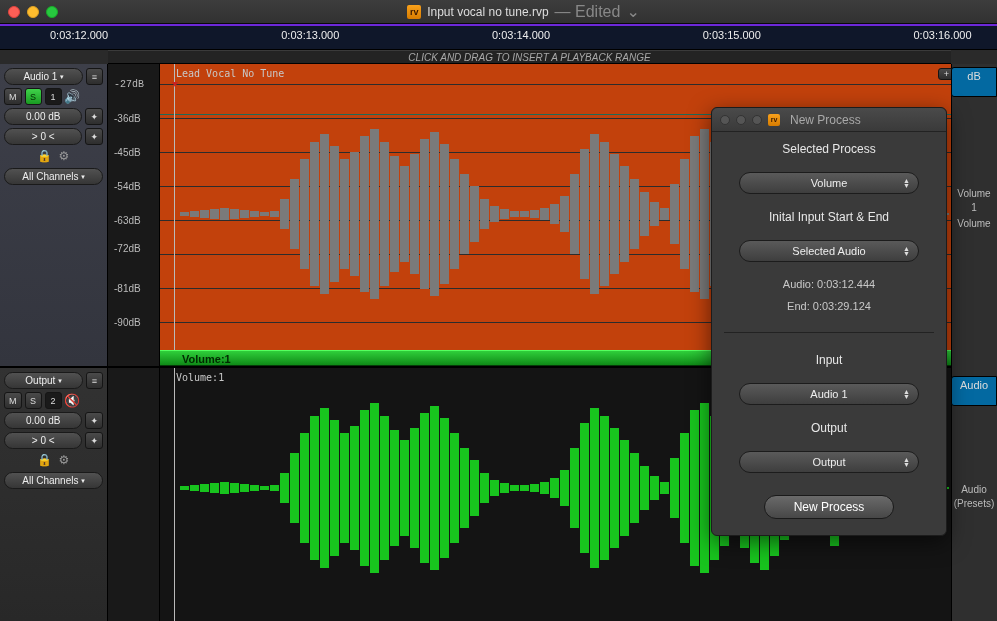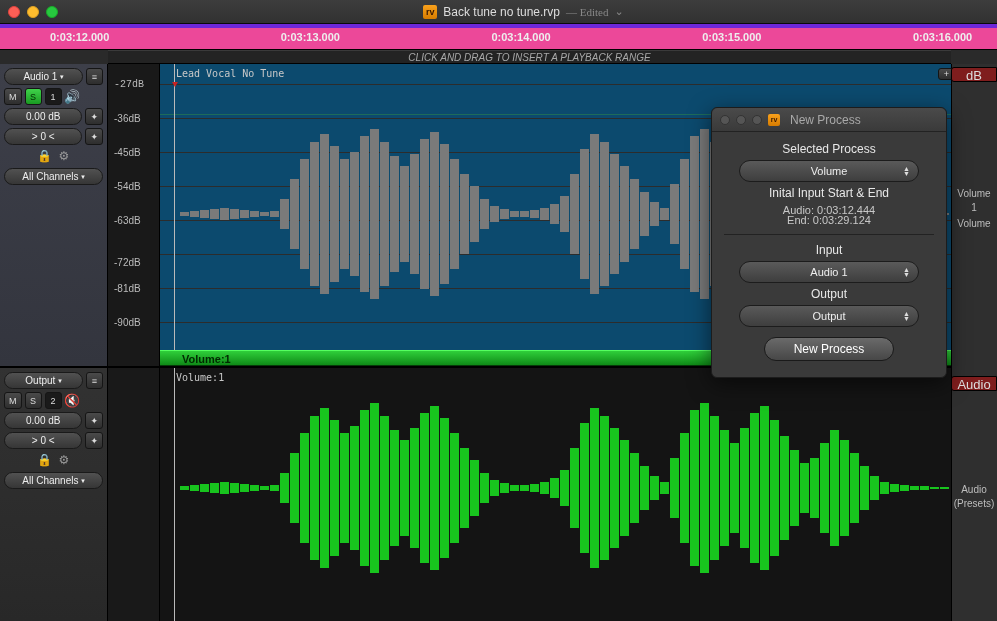--- a/index.html
+++ b/index.html
@@ -7,24 +7,24 @@
 
   
   .titlebar { height:24px; background:linear-gradient(#3d3d3d,#313131); display:flex; align-items:center; padding:0 8px; border-bottom:1px solid #0a0a0a; }
   .traffic { display:flex; gap:7px; }
   .traffic span { width:12px; height:12px; border-radius:50%; display:inline-block; }
   .t-red{background:#ff5f56;border:1px solid #e0443e;}
   .t-yel{background:#ffbd2e;border:1px solid #dea123;}
   .t-grn{background:#27c93f;border:1px solid #1aab29;}
   .title-center{ flex:1; text-align:center; display:flex; justify-content:center; align-items:center; gap:6px; color:#ddd; font-size:12px;}
   .app-icon{ width:14px;height:14px;background:linear-gradient(#f9a11b,#d77c00);border-radius:2px; display:flex;align-items:center;justify-content:center;color:#3a1800;font-weight:bold;font-size:9px;}
-  .edited{color:#888;font-size:11px;font-family:Liberation Serif, serif;}
+  .edited{color:#888;font-size:16px;}
 
   
-  .ruler { height:26px; background:#ec4899; border-top:4px solid #6d28d9; border-bottom:1px solid #000; display:flex; position:relative;font-weight:bold; }
+  .ruler { height:26px; background:#0f172a; border-top:2px solid #6d28d9; border-bottom:1px solid #000; display:flex; position:relative; }
   .ruler .tick { position:absolute; top:3px; font-size:11px; color:#eee; transform:translateX(-50%); }
   .ruler-inner{position:absolute;left:108px;right:46px;top:0;bottom:0;}
   .ruler-first{position:absolute;left:0;top:3px;font-size:11px;color:#eee;}
   .subruler { position:absolute; top:50px; left:108px; right:46px; height:14px; background:#232323; border-top:1px solid #3a3a3a; border-bottom:1px solid #000; text-align:center; font-size:10px; color:#a8a8a8; line-height:14px; font-style:italic;}
 
   
   .tracks { position:absolute; top:64px; left:0; right:0; bottom:0; background:#1b1b1b; }
   .track { display:flex; position:relative; }
   .track-header { width:108px; background:linear-gradient(#3d3f49,#33353e); border-right:1px solid #000; padding:4px 4px; display:flex; flex-direction:column; gap:3px; }
   .track-header.dark{background:linear-gradient(#323232,#282828);}
@@ -33,63 +33,63 @@
   .pill.wide{flex:1;}
   .small-btn{ background:linear-gradient(#4a4a4a,#2e2e2e); border:1px solid #151515; border-radius:3px; height:17px; min-width:17px; padding:0 4px; display:flex;align-items:center;justify-content:center; color:#ddd; font-size:9px;}
   .small-btn.solo-on{background:linear-gradient(#3fd24a,#1a9a22);color:#002b00;}
   .speaker{color:#2bd43b;font-size:13px;}
   .speaker.muted{color:#e8362a;}
   .lock-row{display:flex;justify-content:center;gap:6px;color:#999;font-size:12px;margin-top:1px;}
 
   .db-scale{ width:52px; background:#191919; border-right:1px solid #000; position:relative;}
   .db-scale .lbl{position:absolute;left:6px;font-size:10px;color:#bbb;transform:translateY(-50%);}
 
-  .wave-area{ flex:1; background:#0c4a6e; position:relative; overflow:hidden;}
+  .wave-area{ flex:1; background:#c2410c; position:relative; overflow:hidden;}
   .wave-area .grid{position:absolute;left:0;right:0;height:1px;background:#2c2c2c;}
   .wave-area .mid-teal{position:absolute;left:0;right:0;height:1px;background:#1e6b5a;}
   .clip-name{position:absolute;top:4px;left:16px;font-size:10px;color:#c8c8c8;font-family:Menlo,monospace;}
   .play-marker{position:absolute;top:0;bottom:0;width:1px;background:#bababa;left:14px;}
   .red-dot{position:absolute;top:18px;left:12px;width:6px;height:6px;}
   .red-dot::before{content:"";position:absolute;width:0;height:0;border-left:3px solid transparent;border-right:3px solid transparent;border-top:5px solid #c82222;}
 
   .vol-bar{position:absolute;left:0;right:0;height:16px;background:linear-gradient(#2fcf3a,#0f8a17);bottom:0;border-top:1px solid #55ff60;border-bottom:1px solid #063a09;color:#012a01;font-weight:bold;padding-left:22px;font-size:11px;line-height:16px;}
 
   .wave-svg{position:absolute;left:0;right:0;}
 
   
   .right-strip{position:absolute;right:0;top:64px;width:46px;bottom:0;background:#2f2f2f;border-left:1px solid #000;}
-  .right-tab{position:absolute;right:0;width:46px;background:#7f1d1d;border:1px solid #000;border-radius:3px 0 0 3px;font-size:13px;color:#ddd;text-align:center;height:15px;line-height:16px;}
+  .right-tab{position:absolute;right:0;width:46px;background:#0369a1;border:1px solid #000;border-radius:3px 0 0 3px;font-size:11px;color:#ddd;text-align:center;height:30px;line-height:16px;}
   .right-text{position:absolute;right:2px;width:42px;text-align:center;font-size:10px;color:#bdbdbd;}
 
   
   .popup{position:absolute;top:107px;right:50px;width:236px;background:#3a3a3a;border:1px solid #1c1c1c;border-radius:6px;box-shadow:0 6px 22px rgba(0,0,0,0.55);}
   .popup-title{height:24px;background:linear-gradient(#4a4a4a,#3a3a3a);border-radius:6px 6px 0 0;display:flex;align-items:center;padding:0 8px;gap:6px;border-bottom:1px solid #222;}
   .popup-title .dot{width:10px;height:10px;border-radius:50%;background:#555;border:1px solid #333;}
   .popup-title .ttl{flex:1;text-align:left;color:#a9a9a9;font-size:12px;padding-left:4px;}
-  .popup-body{padding:10px 12px 16px;display:flex;flex-direction:column;gap:4px;align-items:center;}
+  .popup-body{padding:10px 12px 16px;display:flex;flex-direction:column;gap:16px;align-items:center;}
   .section-label{color:#e8e8e8;font-size:12px;}
   .section-small{color:#c8c8c8;font-size:11px;}
   .select{width:180px;height:22px;background:linear-gradient(#5a5a5a,#3e3e3e);border:1px solid #1c1c1c;border-radius:11px;display:flex;align-items:center;justify-content:center;color:#eee;font-size:11px;position:relative;}
   .select .arrows{position:absolute;right:8px;display:flex;flex-direction:column;line-height:5px;font-size:7px;color:#ddd;}
   .select.purple{background:linear-gradient(#8d5fb0,#5d3d7d);}
   .big-btn{width:130px;height:24px;background:linear-gradient(#6a6a6a,#474747);border:1px solid #1a1a1a;border-radius:12px;color:#fff;font-size:12px;display:flex;align-items:center;justify-content:center;margin-top:6px;}
   .hr{height:1px;background:#222;width:100%;margin:4px 0;}
 </style>
 </head>
 <body>
 
 <div class="titlebar">
   <div class="traffic">
     <span class="t-red"></span>
     <span class="t-yel"></span>
     <span class="t-grn"></span>
   </div>
   <div class="title-center">
     <span class="app-icon">rv</span>
-    <span>Back tune no tune.rvp</span>
+    <span>Input vocal no tune.rvp</span>
     <span class="edited">— Edited</span>
     <span class="edited">⌄</span>
   </div>
 </div>
 
 <div class="ruler">
   <span class="ruler-first" style="left:50px">0:03:12.000</span>
   <div class="ruler-inner" id="ruler-inner">
       <span class="tick" style="left: 24%; text-align: center;">0:03:13.000</span>
       <span class="tick" style="left: 49%; text-align: right;">0:03:14.000</span>
@@ -129,21 +129,21 @@
         <div class="pill wide"><span>All Channels</span>&nbsp;<span style="font-size:7px">▾</span></div>
       </div>
     </div>
 
     <div class="db-scale" id="db-scale-1">
         <div class="lbl" style="top: 20px; font-family: Liberation Mono, monospace;">-27dB</div>
         <div class="lbl" style="top: 54px;">-36dB</div>
         <div class="lbl" style="top: 88px;">-45dB</div>
         <div class="lbl" style="top: 122px;">-54dB</div>
         <div class="lbl" style="top: 156px;">-63dB</div>
-        <div class="lbl" style="top: 198px;">-72dB</div>
+        <div class="lbl" style="top: 184px;">-72dB</div>
         <div class="lbl" style="top: 224px;">-81dB</div>
         <div class="lbl" style="top: 258px;">-90dB</div>
       </div>
 
     <div class="wave-area">
       <div id="grid1">
           <div class="grid" style="top: 20px;"></div>
           <div class="grid" style="top: 54px;"></div>
           <div class="grid" style="top: 88px;"></div>
           <div class="grid" style="top: 122px;"></div>
@@ -386,20 +386,24 @@
     <span class="app-icon" style="width:12px;height:12px;font-size:7px">rv</span>
     <span class="ttl">New Process</span>
   </div>
   <div class="popup-body">
     <div class="section-label">Selected Process</div>
     <div class="select">
       <span>Volume</span>
       <span class="arrows">▲<br>▼</span>
     </div>
     <div class="section-label">Inital Input Start &amp; End</div>
+    <div class="select">
+      <span>Selected Audio</span>
+      <span class="arrows">▲<br>▼</span>
+    </div>
     <div class="section-small">Audio: 0:03:12.444</div>
     <div class="section-small" style="margin-top:-6px">End: 0:03:29.124</div>
     <div class="hr"></div>
     <div class="section-label">Input</div>
     <div class="select">
       <span>Audio 1</span>
       <span class="arrows">▲<br>▼</span>
     </div>
     <div class="section-label">Output</div>
     <div class="select">

